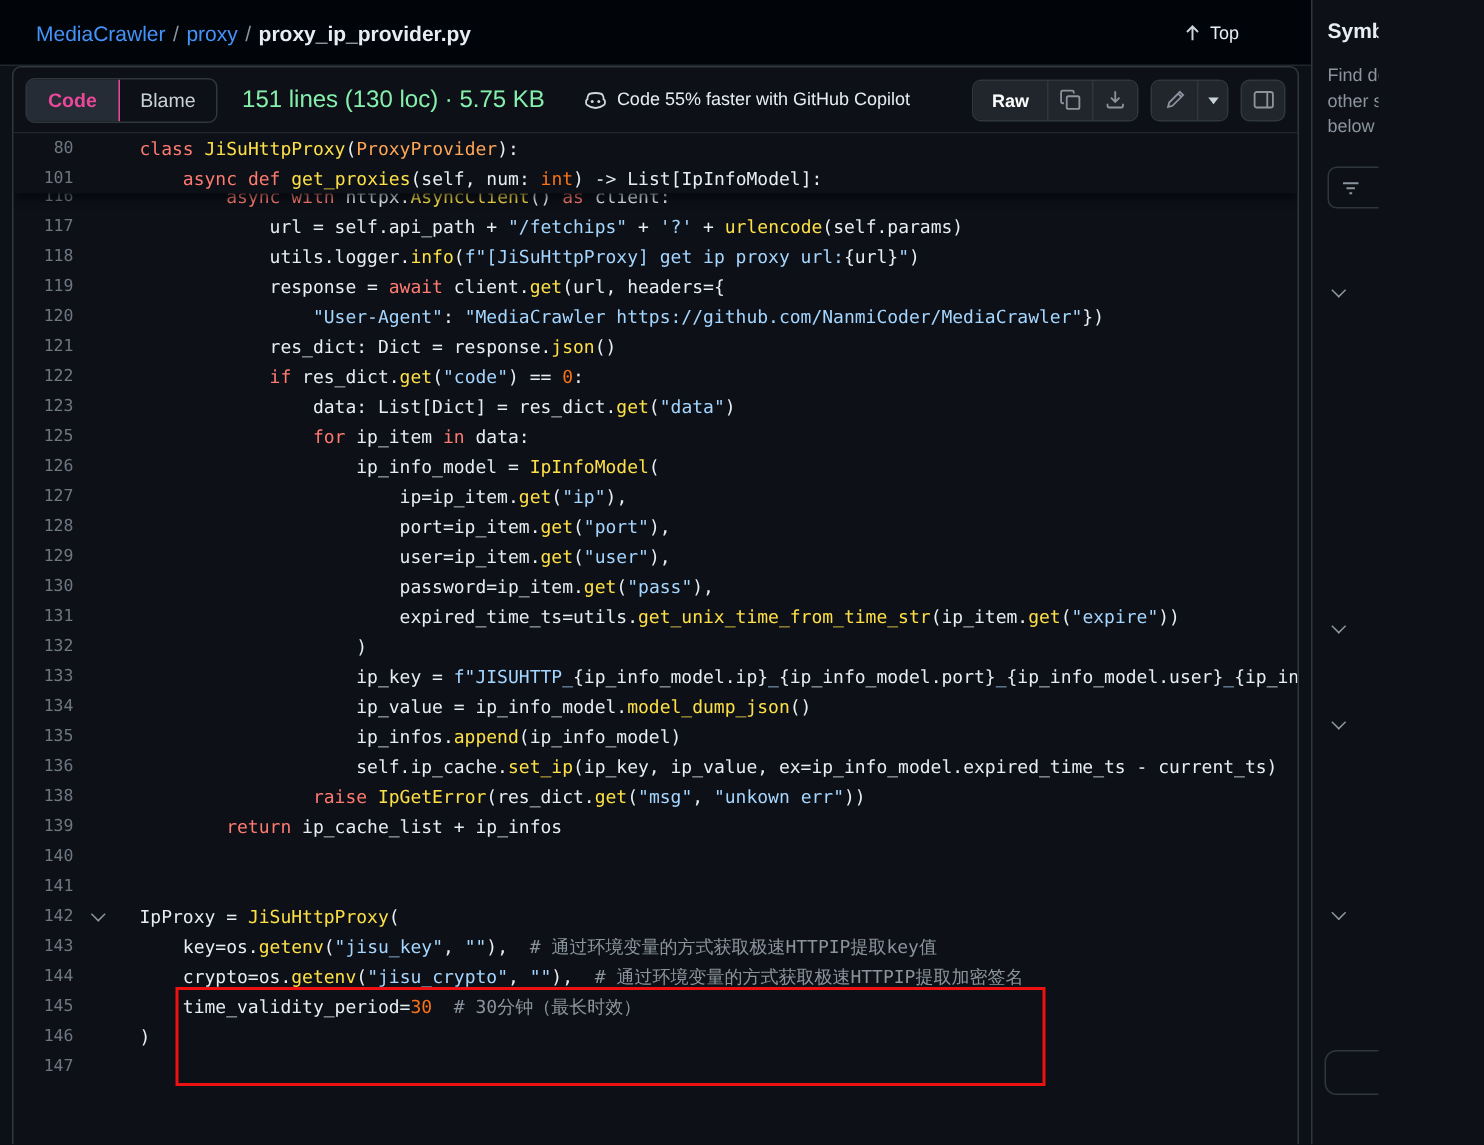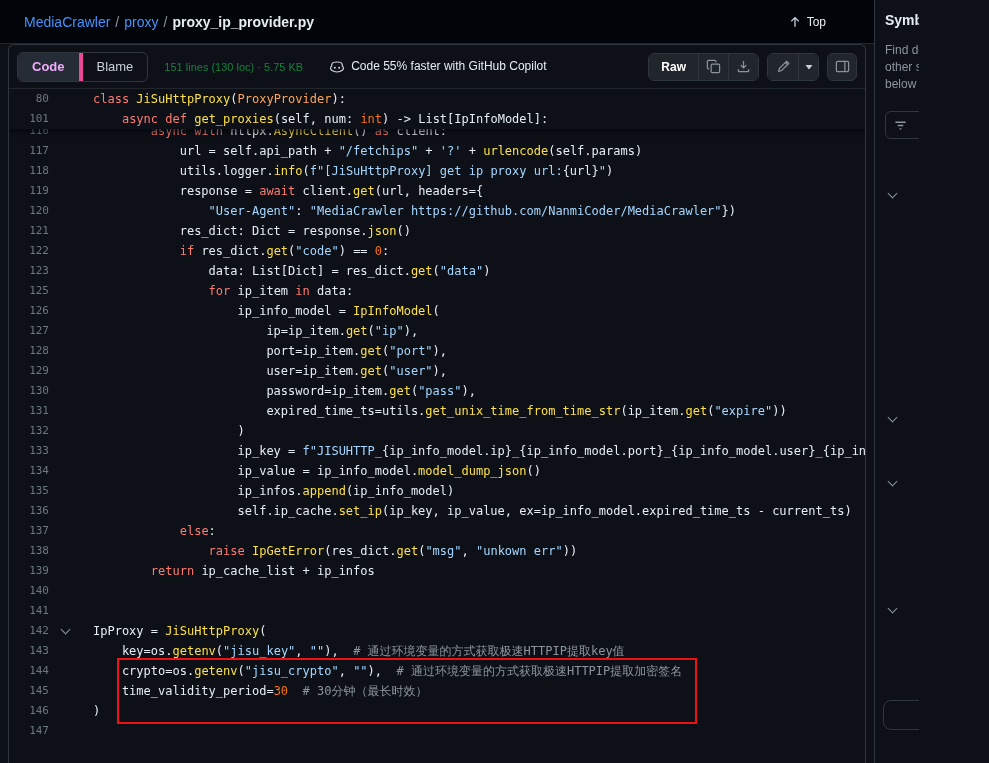--- a/index.html
+++ b/index.html
@@ -19,22 +19,22 @@
     font-size:12px;cursor:pointer;margin-right:24px;font-family:inherit}
 
   
   .filebox{flex:1;margin:0 8px;border:1px solid #30363d;border-bottom:none;
     border-radius:6px 6px 0 0;display:flex;flex-direction:column;overflow:hidden;background:#0d1117}
   .toolbar{height:44px;flex:none;display:flex;align-items:center;gap:8px;padding:0 8px;
     border-bottom:1px solid #21262d}
   .seg{display:flex;border:1px solid #30363d;border-radius:6px;overflow:hidden;height:30px;align-items:stretch}
   .seg-btn{padding:0 14px;font-size:13px;background:transparent;border:none;color:#c9d1d9;
     cursor:pointer;font-family:inherit}
-  .seg-btn.active{background:#262c36;color:#f0abfc;font-weight:600;border-right:4px solid #ec4899}
-  .fileinfo{font-size:11px;color:#15803d;margin-left:8px;white-space:nowrap}
+  .seg-btn.active{background:#262c36;color:#ec4899;font-weight:600;border-right:1px solid #ec4899}
+  .fileinfo{font-size:16px;color:#86efac;margin-left:8px;white-space:nowrap}
   .copilot{display:flex;gap:6px;font-size:12px;color:#e6edf3;margin-left:18px;
     cursor:pointer;white-space:nowrap}
   .spacer{flex:1}
   .btn-group{display:flex;height:28px;border:1px solid #30363d;border-radius:6px;overflow:hidden;flex:none}
   .gbtn{background:#21262d;border:none;color:#ffffff;font-size:12px;font-weight:600;
     display:flex;align-items:center;justify-content:center;cursor:pointer;font-family:inherit}
   .gbtn + .gbtn{border-left:1px solid #30363d}
   .gbtn.raw{padding:0 12px}
   .gbtn.icon{width:30px}
   .gbtn.caret{width:20px}
@@ -169,21 +169,20 @@
             <div class="code-line"><span class="ln">127</span><span class="chev"></span><span class="src"><span class="tok-p">                        ip=ip_item.</span><span class="tok-e">get</span><span class="tok-p">(</span><span class="tok-s">"ip"</span><span class="tok-p">),</span></span></div>
             <div class="code-line"><span class="ln">128</span><span class="chev"></span><span class="src"><span class="tok-p">                        port=ip_item.</span><span class="tok-e">get</span><span class="tok-p">(</span><span class="tok-s">"port"</span><span class="tok-p">),</span></span></div>
             <div class="code-line"><span class="ln">129</span><span class="chev"></span><span class="src"><span class="tok-p">                        user=ip_item.</span><span class="tok-e">get</span><span class="tok-p">(</span><span class="tok-s">"user"</span><span class="tok-p">),</span></span></div>
             <div class="code-line"><span class="ln">130</span><span class="chev"></span><span class="src"><span class="tok-p">                        password=ip_item.</span><span class="tok-e">get</span><span class="tok-p">(</span><span class="tok-s">"pass"</span><span class="tok-p">),</span></span></div>
             <div class="code-line"><span class="ln">131</span><span class="chev"></span><span class="src"><span class="tok-p">                        expired_time_ts=utils.</span><span class="tok-e">get_unix_time_from_time_str</span><span class="tok-p">(ip_item.</span><span class="tok-e">get</span><span class="tok-p">(</span><span class="tok-s">"expire"</span><span class="tok-p">))</span></span></div>
             <div class="code-line"><span class="ln">132</span><span class="chev"></span><span class="src"><span class="tok-p">                    )</span></span></div>
             <div class="code-line"><span class="ln">133</span><span class="chev"></span><span class="src"><span class="tok-p">                    ip_key = </span><span class="tok-s">f"JISUHTTP_</span><span class="tok-p">{ip_info_model.ip}</span><span class="tok-s">_</span><span class="tok-p">{ip_info_model.port}</span><span class="tok-s">_</span><span class="tok-p">{ip_info_model.user}</span><span class="tok-s">_</span><span class="tok-p">{ip_info_model.password}</span></span></div>
             <div class="code-line"><span class="ln">134</span><span class="chev"></span><span class="src"><span class="tok-p">                    ip_value = ip_info_model.</span><span class="tok-e">model_dump_json</span><span class="tok-p">()</span></span></div>
             <div class="code-line"><span class="ln">135</span><span class="chev"></span><span class="src"><span class="tok-p">                    ip_infos.</span><span class="tok-e">append</span><span class="tok-p">(ip_info_model)</span></span></div>
             <div class="code-line"><span class="ln">136</span><span class="chev"></span><span class="src"><span class="tok-p">                    self.ip_cache.</span><span class="tok-e">set_ip</span><span class="tok-p">(ip_key, ip_value, ex=ip_info_model.expired_time_ts - current_ts)</span></span></div>
-            <div class="code-line"><span class="ln">137</span><span class="chev"></span><span class="src"><span class="tok-p">            </span><span class="tok-k">else</span><span class="tok-p">:</span></span></div>
             <div class="code-line"><span class="ln">138</span><span class="chev"></span><span class="src"><span class="tok-p">                </span><span class="tok-k">raise</span><span class="tok-p"> </span><span class="tok-e">IpGetError</span><span class="tok-p">(res_dict.</span><span class="tok-e">get</span><span class="tok-p">(</span><span class="tok-s">"msg"</span><span class="tok-p">, </span><span class="tok-s">"unkown err"</span><span class="tok-p">))</span></span></div>
             <div class="code-line"><span class="ln">139</span><span class="chev"></span><span class="src"><span class="tok-p">        </span><span class="tok-k">return</span><span class="tok-p"> ip_cache_list + ip_infos</span></span></div>
             <div class="code-line"><span class="ln">140</span><span class="chev"></span><span class="src"></span></div>
             <div class="code-line"><span class="ln">141</span><span class="chev"></span><span class="src"></span></div>
             <div class="code-line"><span class="ln">142</span><span class="chev open"></span><span class="src"><span class="tok-p">IpProxy = </span><span class="tok-e">JiSuHttpProxy</span><span class="tok-p">(</span></span></div>
             <div class="code-line"><span class="ln">143</span><span class="chev"></span><span class="src"><span class="tok-p">    key=os.</span><span class="tok-e">getenv</span><span class="tok-p">(</span><span class="tok-s">"jisu_key"</span><span class="tok-p">, </span><span class="tok-s">""</span><span class="tok-p">),  </span><span class="tok-c"># 通过环境变量的方式获取极速HTTPIP提取key值</span></span></div>
             <div class="code-line"><span class="ln">144</span><span class="chev"></span><span class="src"><span class="tok-p">    crypto=os.</span><span class="tok-e">getenv</span><span class="tok-p">(</span><span class="tok-s">"jisu_crypto"</span><span class="tok-p">, </span><span class="tok-s">""</span><span class="tok-p">),  </span><span class="tok-c"># 通过环境变量的方式获取极速HTTPIP提取加密签名</span></span></div>
             <div class="code-line"><span class="ln">145</span><span class="chev"></span><span class="src"><span class="tok-p">    time_validity_period=</span><span class="tok-n">30</span><span class="tok-p">  </span><span class="tok-c"># 30分钟（最长时效）</span></span></div>
             <div class="code-line"><span class="ln">146</span><span class="chev"></span><span class="src"><span class="tok-p">)</span></span></div>
             <div class="code-line"><span class="ln">147</span><span class="chev"></span><span class="src"></span></div>

